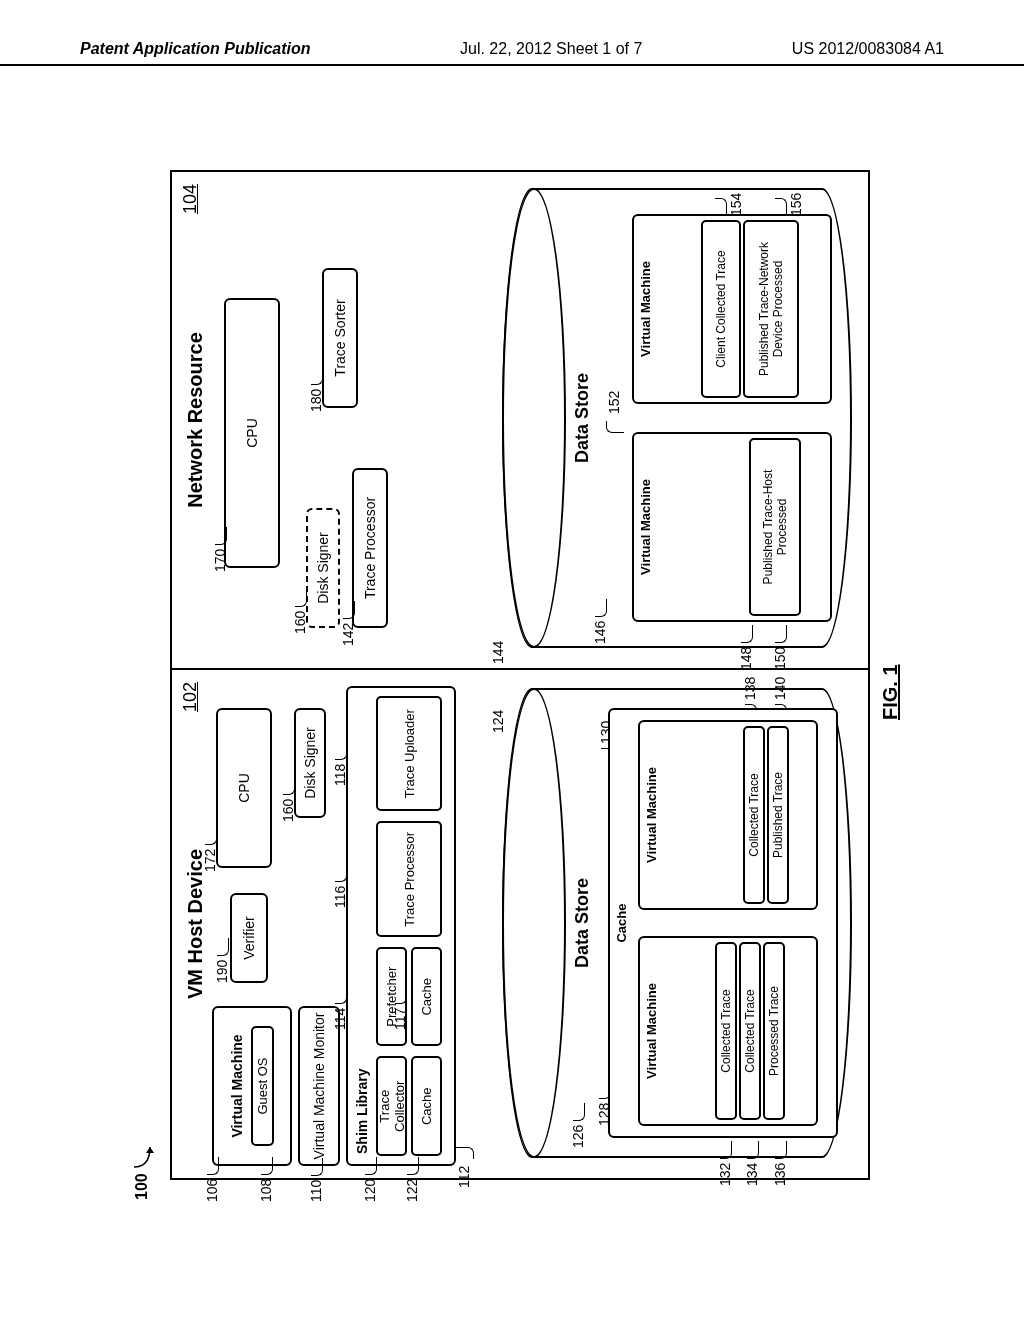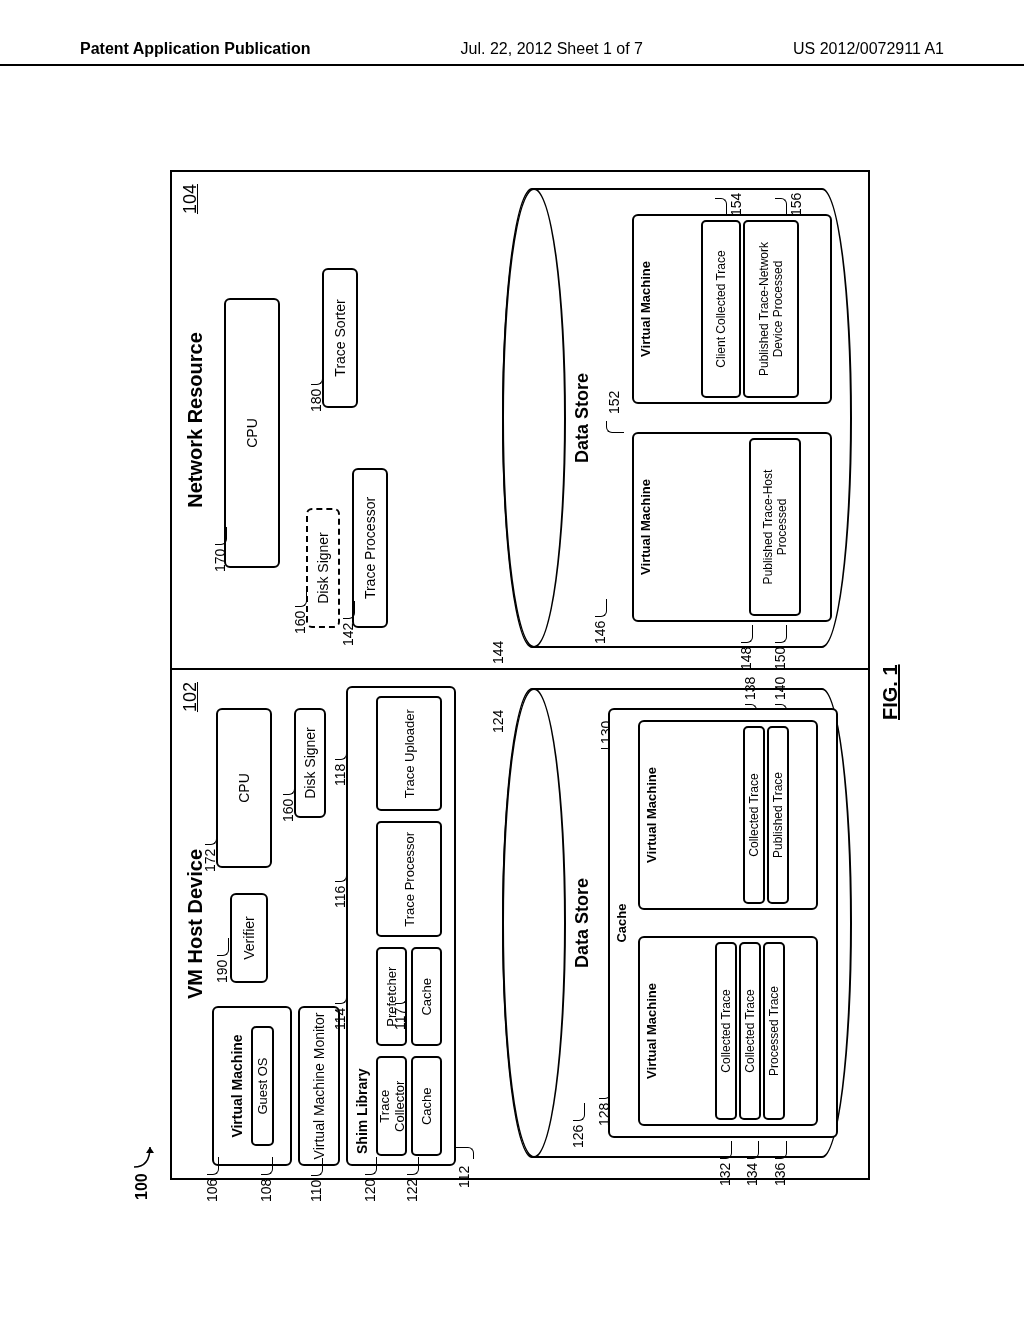--- a/index.html
+++ b/index.html
@@ -15,21 +15,21 @@
     position: absolute;
     top: 40px;
     left: 0;
     right: 0;
     display: flex;
     justify-content: space-between;
     padding: 0 80px 6px 80px;
     border-bottom: 2px solid #000;
     font-size: 16px;
   }
-  .header .left { font-weight: bold; }
+  .header .left { font-weight: bold; font-style: italic; }
   .figure-area {
     position: absolute;
     top: 150px;
     left: 150px;
     width: 750px;
     height: 1050px;
   }
   .rotated-wrapper {
     position: absolute;
     width: 1050px;
@@ -171,21 +171,21 @@
     font-weight: bold;
   }
   .arrow100 svg { vertical-align: middle; }
 </style>
 </head>
 <body>
 
 <div class="header">
   <span class="left">Patent Application Publication</span>
   <span>Jul. 22, 2012  Sheet 1 of 7</span>
-  <span>US 2012/0072911 A1</span>
+  <span>US 2012/0083084 A1</span>
 </div>
 
 <div class="figure-area">
   <div class="rotated-wrapper">
 
     <div class="arrow100">
       <span>100</span>
       <svg width="28" height="22">
           <path d="M2 2 Q2 18 22 18" stroke="#000" fill="none" stroke-width="1.5"></path>
           <path d="M22 18 l-6 -4 l0 8 z" fill="#000"></path>

